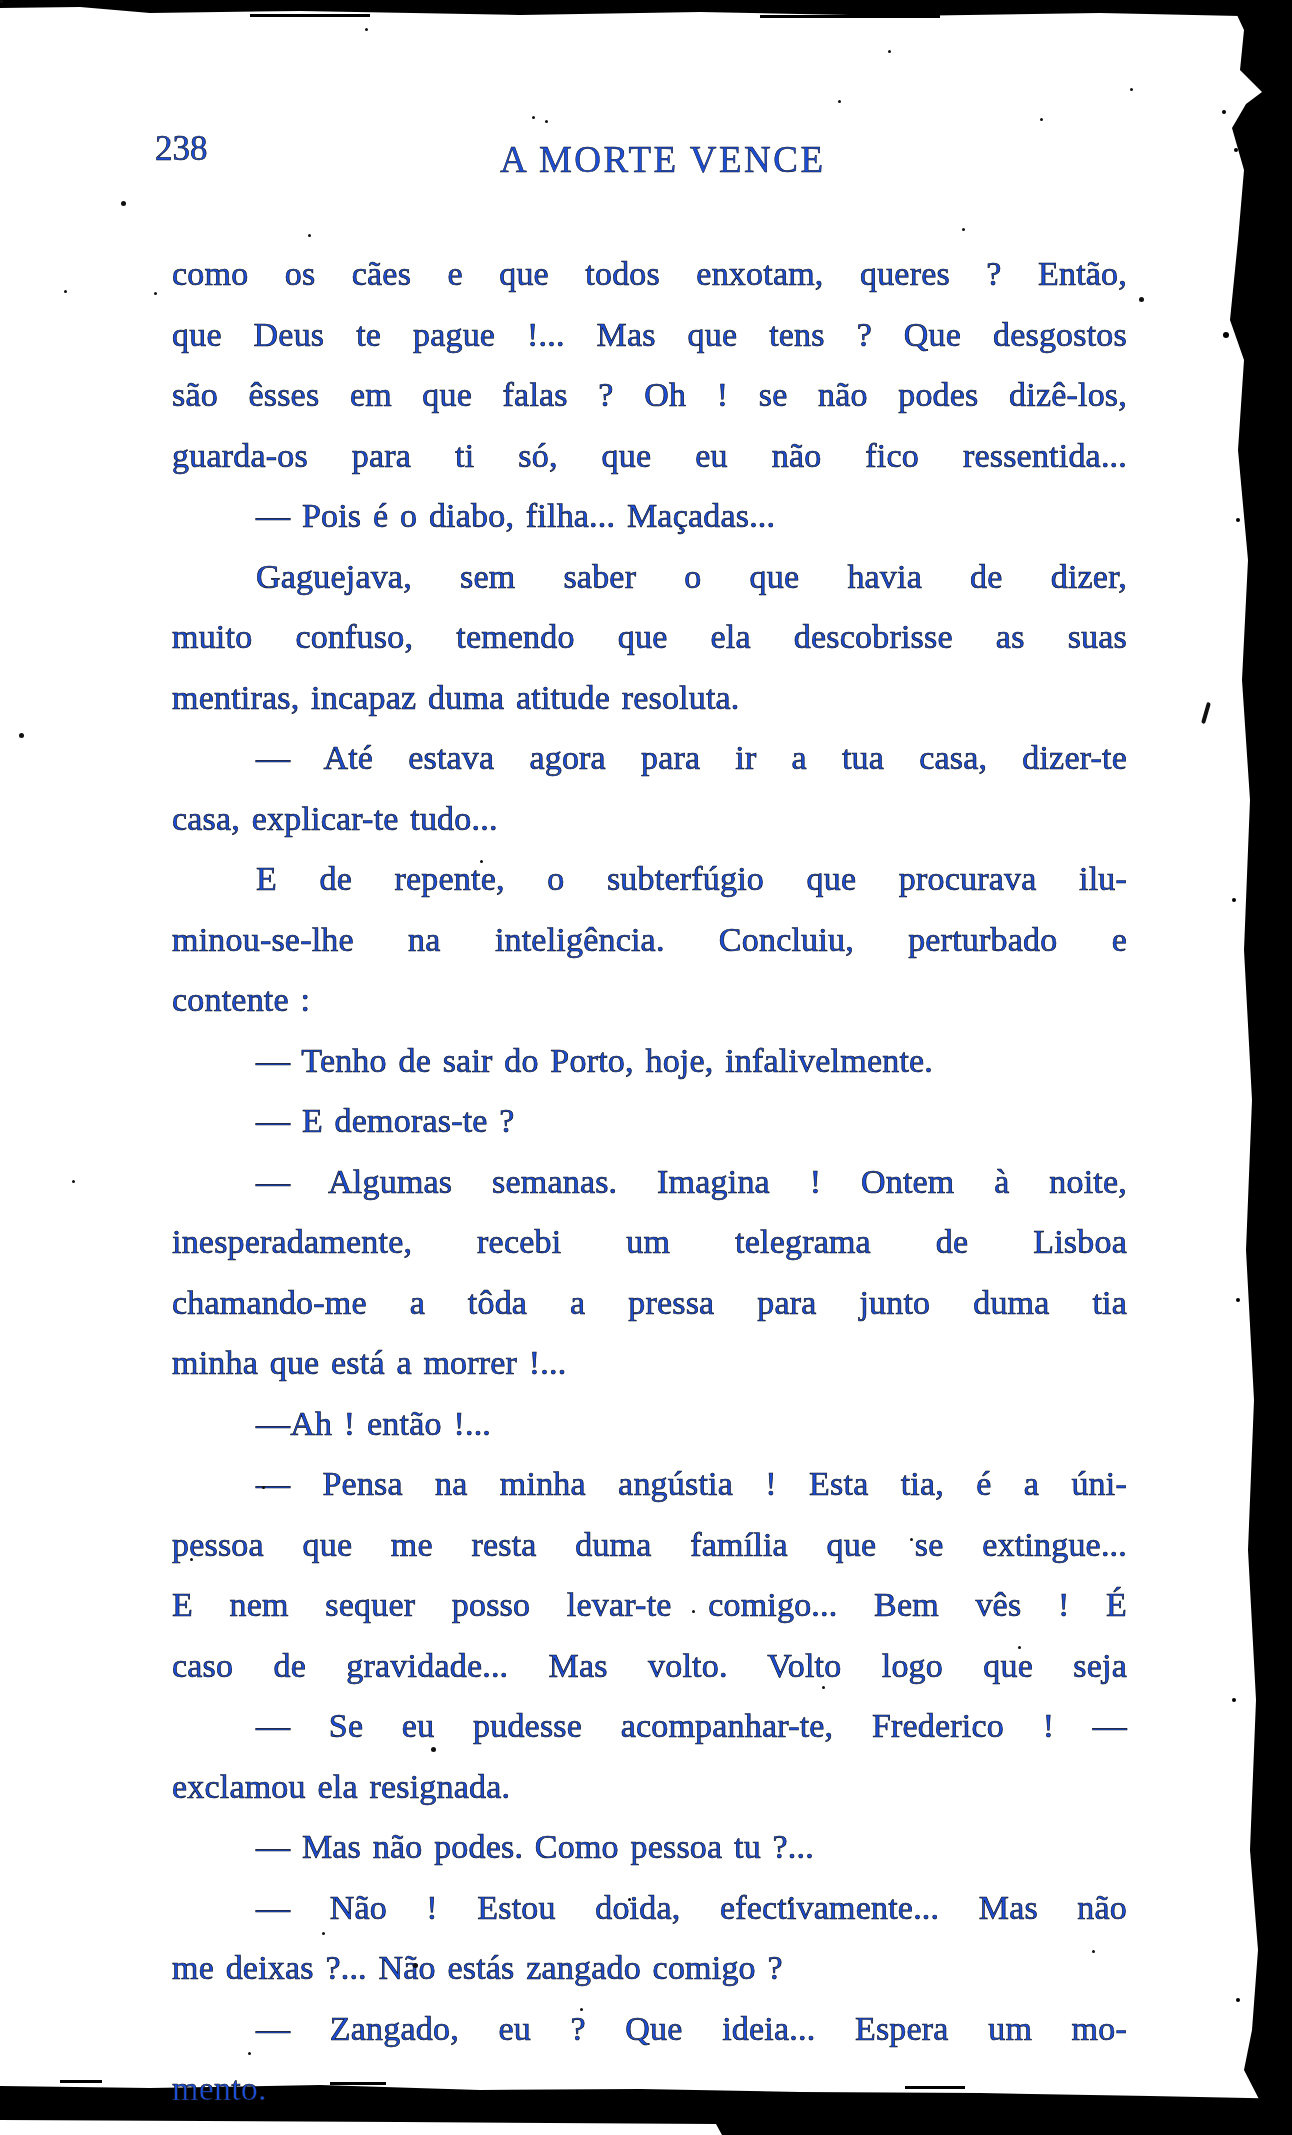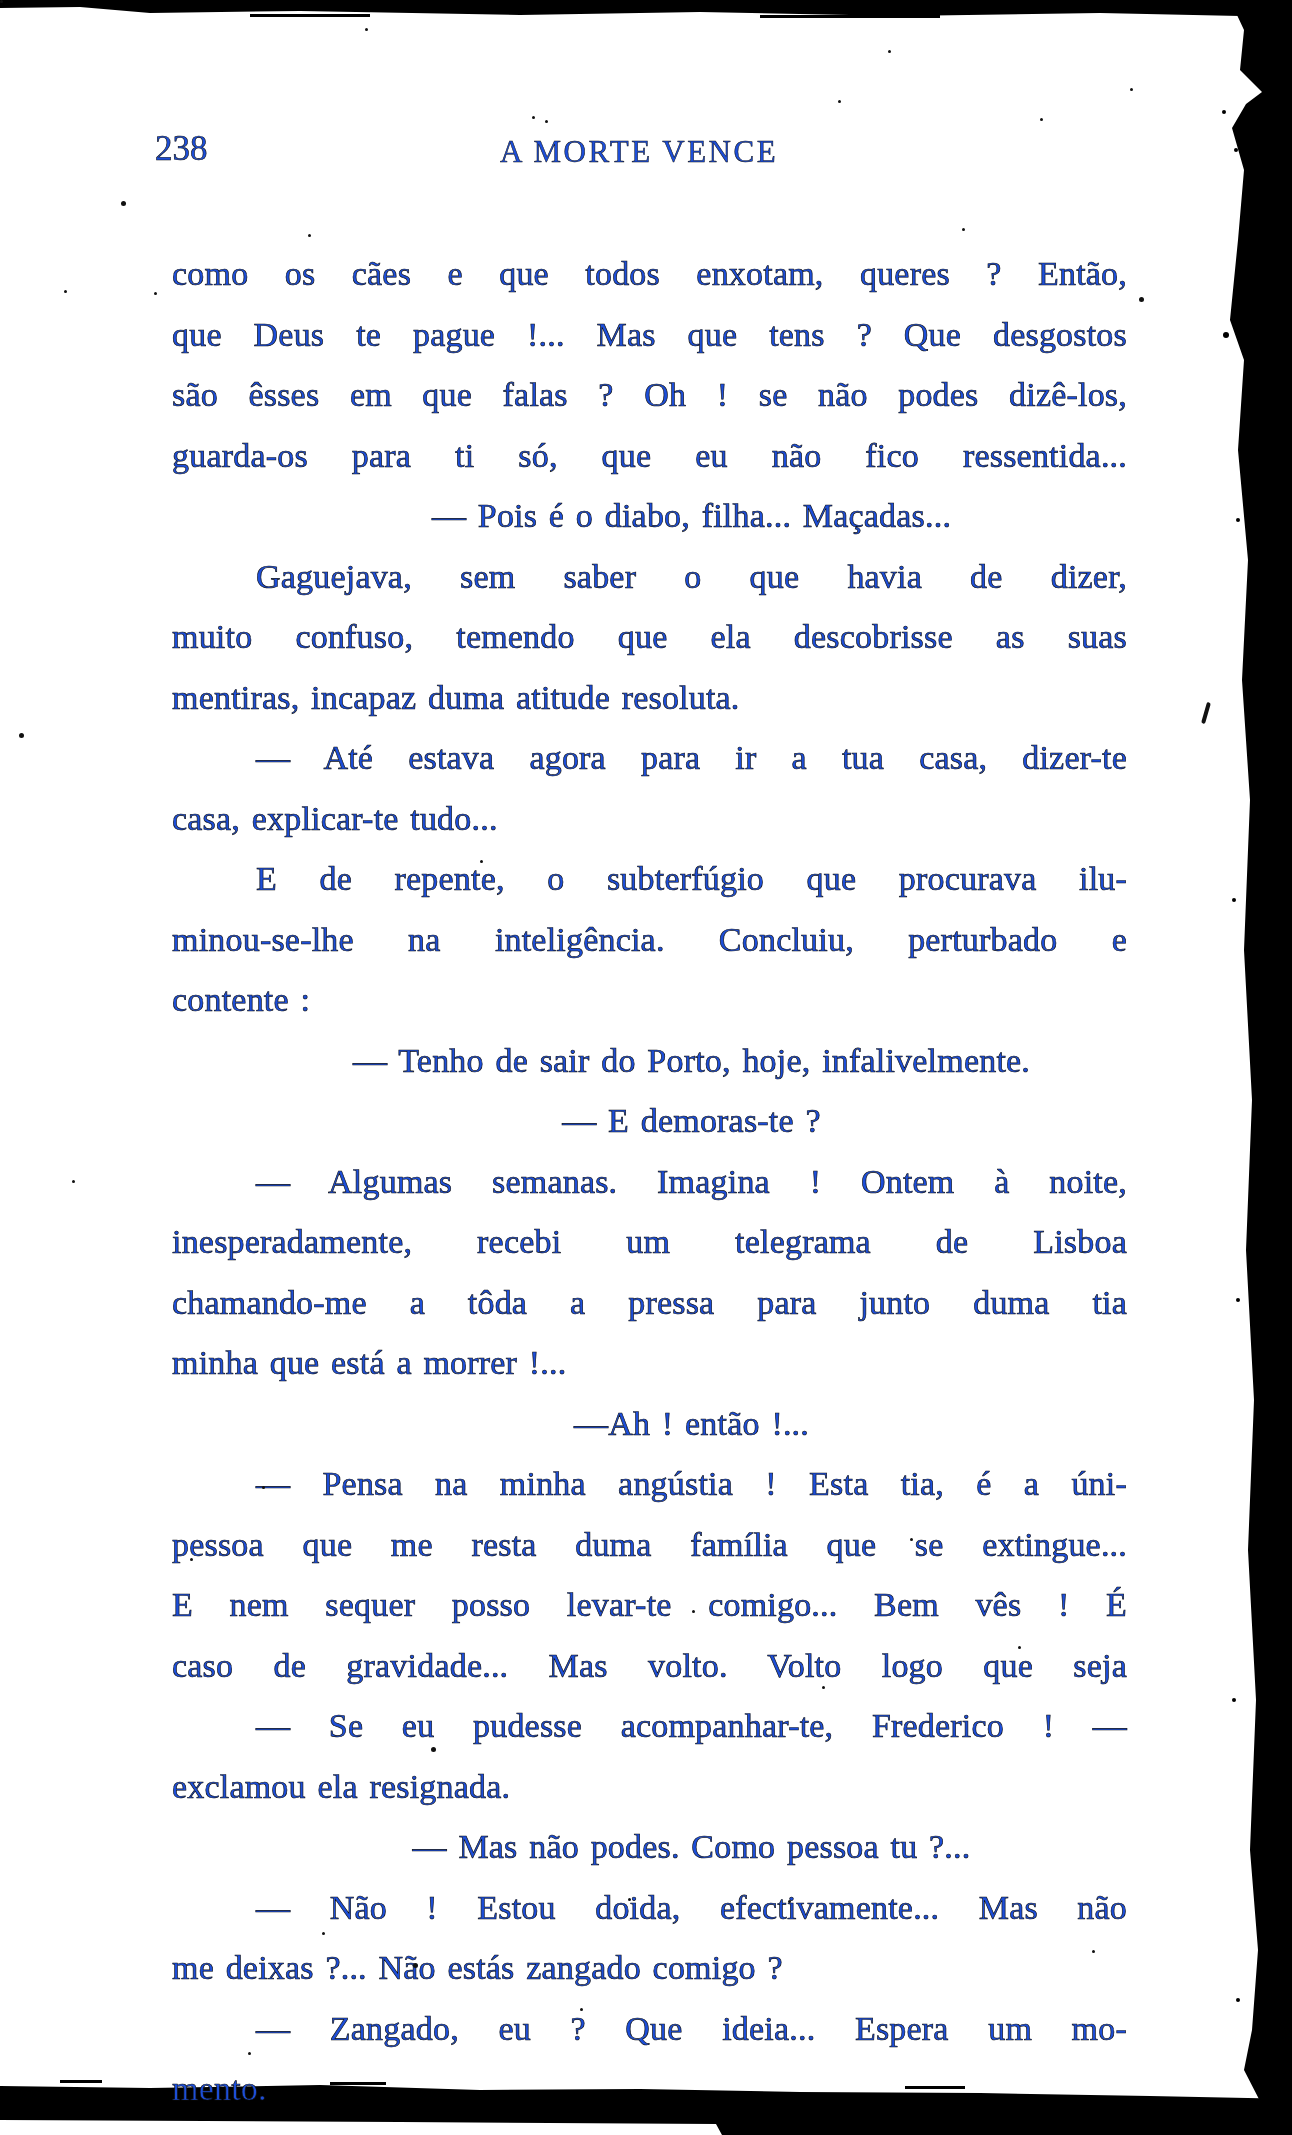--- a/index.html
+++ b/index.html
@@ -11,40 +11,40 @@
     font-family:Liberation Serif, serif;
     color:#1d4ed8;
   }
   
   .page-number{
     position:absolute;left:155px;top:128px;
     font-size:35px;line-height:42px;
     -webkit-text-stroke:0.6px #111;
   }
   .running-title{
-    position:absolute;left:500px;top:134px;
-    font-size:31px;line-height:36px;
+    position:absolute;left:500px;top:142px;
+    font-size:37px;line-height:36px;
     letter-spacing:2.5px;
     -webkit-text-stroke:0.5px #111;
     white-space:nowrap;
   }
   
   .body-text{
     position:absolute;left:172px;top:238px;width:955px;
   }
   .line{
     height:49.5px;line-height:49.5px;
     font-size:34px;
     letter-spacing:0.2px;
     word-spacing:3px;
     -webkit-text-stroke:0.65px #111;
     white-space:nowrap;
     margin-top:11px;
   }
-  .line.in{padding-left:84px;text-align:center;}
+  .line.in{padding-left:84px;}
   .line.j{
     white-space:normal;
     text-align:justify;
     -moz-text-align-last:justify;
     text-align-last:justify;
   }
   
   .scan-edge{position:absolute;left:0;top:0;pointer-events:none;}
   .scan-noise{
     position:absolute;left:0;top:0;width:3px;height:3px;border-radius:50%;

